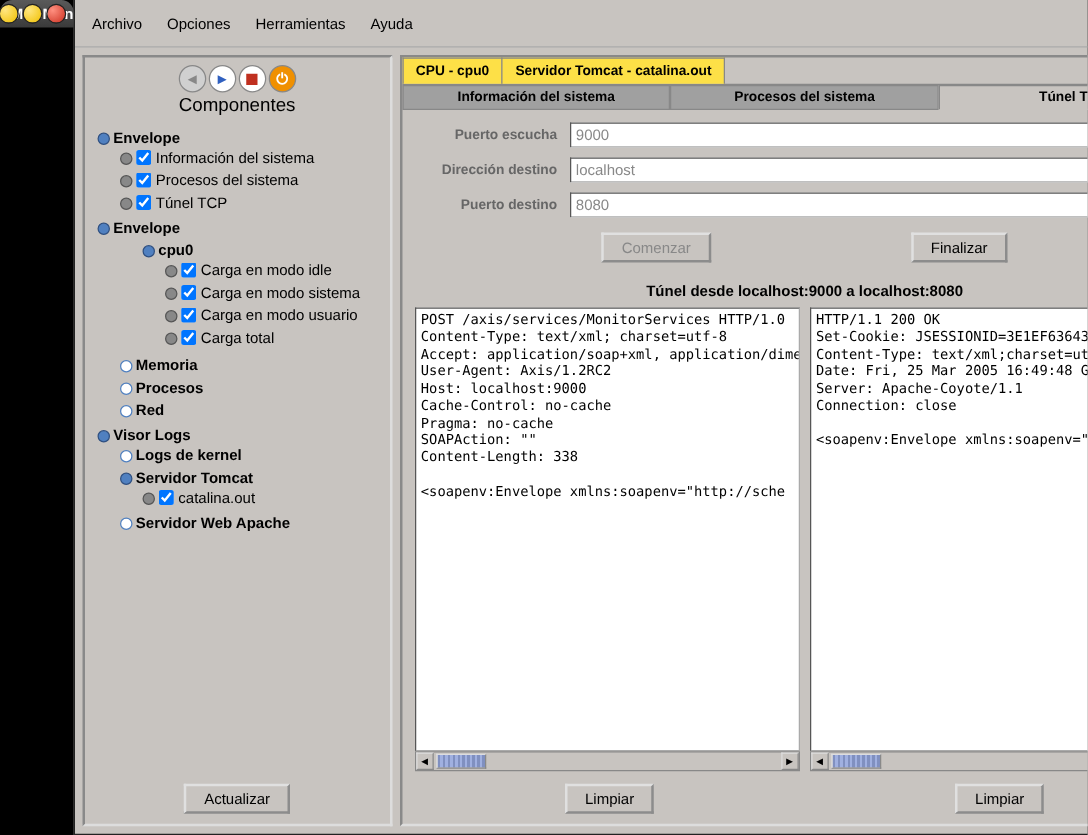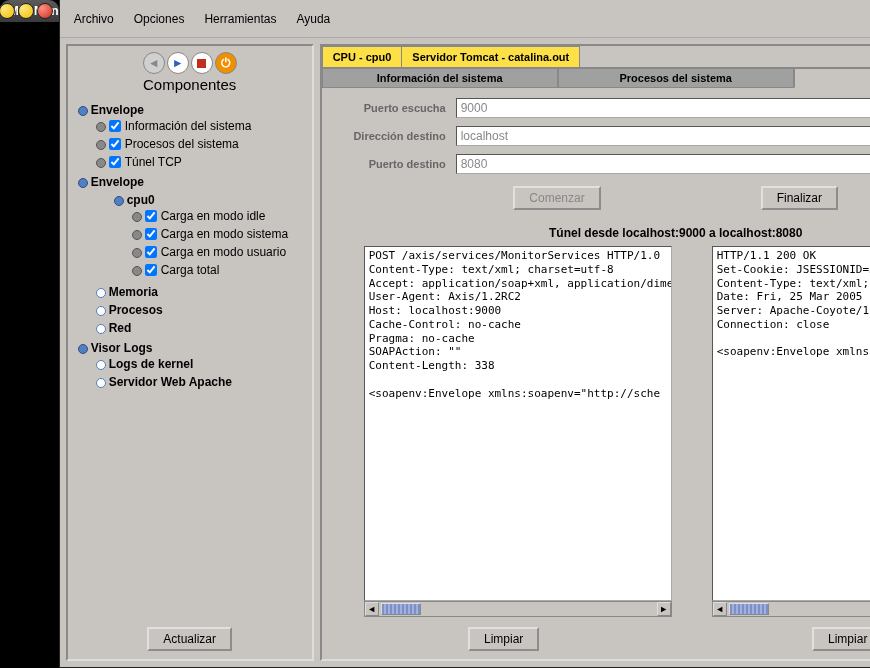--- a/index.html
+++ b/index.html
@@ -45,21 +45,21 @@
 .subtabrow { display: flex; border-top: 1px solid #888; }
 .subtab { flex: 1; text-align: center; padding: 3px 6px; border: 1px solid #888; background: #a0a0a0; font-weight: bold; font-size: 11px; cursor: default; }
 .subtab.active { background: #c8c4c0; border-bottom-color: #c8c4c0; }
 .form-area { padding: 10px 14px 6px; }
 .form-row { display: flex; align-items: center; margin-bottom: 8px; }
 .form-label { width: 120px; text-align: right; padding-right: 10px; color: #666; font-weight: bold; font-size: 11px; }
 .form-input { flex: 1; height: 20px; border: 1px inset #aaa; background: #fff; padding: 2px 4px; font-size: 12px; color: #888; }
 .btn-row { display: flex; justify-content: center; gap: 160px; padding: 4px 0 8px; }
 .tunnel-title { text-align: center; font-weight: bold; font-size: 12px; padding: 2px 0 6px; }
 .log-area { flex: 1; display: flex; gap: 8px; padding: 0 10px 4px; min-height: 0; }
-.log-col { flex: 1; display: flex; flex-direction: column; min-width: 0; margin-left: 32px; }
+.log-col { flex: 1; display: flex; flex-direction: column; min-width: 0; }
 .log-box { flex: 1; background: #fff; border: 1px inset #aaa; font-family: monospace; font-size: 11px; padding: 2px 4px; white-space: pre; overflow: hidden; line-height: 1.25; }
 .hscroll { height: 16px; background: #c8c4c0; border: 1px solid #888; display: flex; align-items: center; position: relative; }
 .hscroll .arrow { width: 14px; height: 14px; border: 1px outset #ddd; display: flex; align-items: center; justify-content: center; font-size: 9px; }
 .hscroll .thumb { width: 40px; height: 12px; border: 1px outset #ddd; background: repeating-linear-gradient(90deg, #8090c0 0 2px, #a0b0e0 2px 4px); margin-left: 2px; }
 .hscroll .track { flex: 1; }
 .log-footer { display: flex; padding: 6px 10px 8px; }
 .log-footer .spacer { flex: 1; display: flex; justify-content: center; }
 </style>
 </head>
 <body>
@@ -193,20 +193,35 @@
                 </div>
               <ul>
                 <li>
                     <div class="node">
                       <span class="handle closed"></span>
                       <span class="bold">Logs de kernel</span>
                     </div>
                   </li>
                 <li>
                     <div class="node">
+                      <span class="handle"></span>
+                      <span class="bold">Servidor Tomcat</span>
+                    </div>
+                  <ul>
+                    <li>
+                        <div class="node">
+                          <span class="handle leaf"></span>
+                          <input type="checkbox" class="chk" checked="" style="">
+                          <span>catalina.out</span>
+                        </div>
+                      </li>
+                  </ul>
+                </li>
+                <li>
+                    <div class="node">
                       <span class="handle closed"></span>
                       <span class="bold">Servidor Web Apache</span>
                     </div>
                   </li>
               </ul>
             </li>
           </ul>
         </div>
         <div class="left-footer">
           <button class="btn">Actualizar</button>

